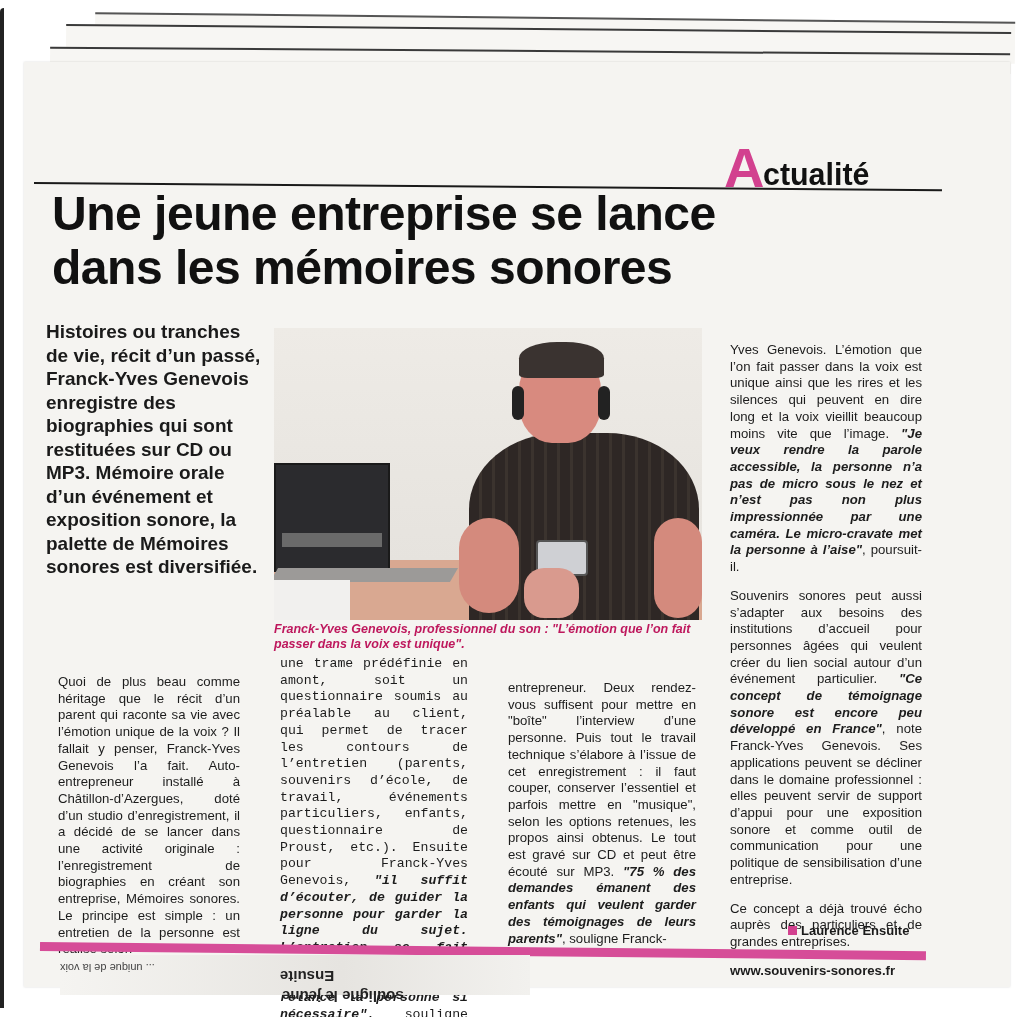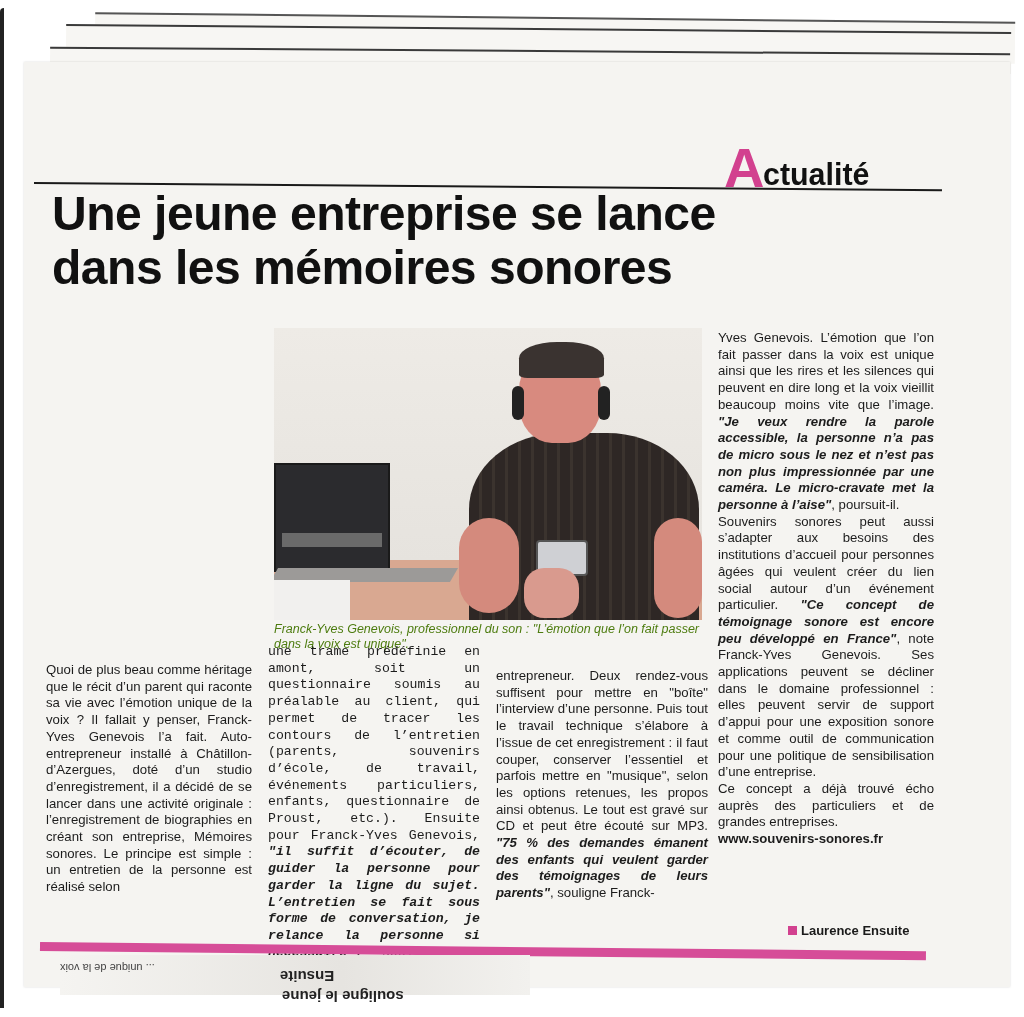--- a/index.html
+++ b/index.html
@@ -60,26 +60,26 @@
     .photo .hair { position:absolute; left:245px; top:14px; width:85px; height:36px; background:#3a3330; border-radius:45% 45% 10% 10%; }
     .photo .headphone-l { position:absolute; left:238px; top:58px; width:12px; height:34px; background:#222; border-radius:6px; }
     .photo .headphone-r { position:absolute; left:324px; top:58px; width:12px; height:34px; background:#222; border-radius:6px; }
     .photo .shirt { position:absolute; left:195px; top:105px; width:230px; height:190px; background:repeating-linear-gradient(90deg,#2e2725 0 10px,#3b332e 10px 13px); border-radius:40% 40% 0 0; }
     .photo .arm-l { position:absolute; left:185px; top:190px; width:60px; height:95px; background:#d48a7d; border-radius:30px; }
     .photo .arm-r { position:absolute; left:380px; top:190px; width:48px; height:100px; background:#d48a7d; border-radius:24px; }
     .photo .hand { position:absolute; left:250px; top:240px; width:55px; height:50px; background:#d99a8e; border-radius:20px; }
     .photo .recorder { position:absolute; left:262px; top:212px; width:48px; height:32px; background:#cfd0d4; border:2px solid #555; border-radius:4px; }
     .caption {
       position: absolute; left: 250px; top: 560px; width: 440px;
-      font-size: 12.5px; line-height: 15px; font-weight: normal; font-style: italic; color: #4d7c0f;
+      font-size: 12.5px; line-height: 15px; font-weight: bold; font-style: italic; color: #be185d;
     }
     .col {
       position: absolute; font-size: 13.2px; line-height: 16.7px; color: #1c1c1c; text-align: justify;
     }
-    .col p { margin: 0; }
+    .col p { margin: 12px; }
     .col b.lead { font-weight: normal; }
     .col .q { font-weight: bold; font-style: italic; }
     .col1 { left: 22px; top: 600px; width: 206px; }
     .col2 { left: 244px; top: 582px; width: 212px; font-family: Liberation Mono, monospace; }
     .col3 { left: 472px; top: 606px; width: 212px; }
     .col4 { left: 694px; top: 268px; width: 216px; }
     .url { text-align: left; font-weight: bold; }
     .byline {
       position: absolute; left: 764px; top: 861px; font-size: 13px; font-weight: bold; color: #1a1a1a;
       display: flex; align-items: center; gap: 4px;
@@ -115,20 +115,21 @@
     <span class="big-a">A</span>
     <span class="rest">ctualité</span>
   </div>
   <div class="rule-top"></div>
 
   <h1 class="headline" style="margin:0;">
     <span>Une jeune entreprise se lance</span><br>
     <span>dans les mémoires sonores</span>
   </h1>
 
+  <div class="chapo">Histoires ou tranches de vie, récit d’un passé, Franck-Yves Genevois enregistre des biographies qui sont restituées sur CD ou MP3. Mémoire orale d’un événement et exposition sonore, la palette de Mémoires sonores est diversifiée.</div>
 
   <div class="photo" title="Franck-Yves Genevois wearing headphones, holding an audio recorder, seated at a desk beside a laptop">
     <div class="wall"></div>
     <div class="desk"></div>
     <div class="laptop-screen">
         <div class="wave"></div>
       </div>
     <div class="laptop-base"></div>
     <div class="paper"></div>
     <div class="shirt"></div>

